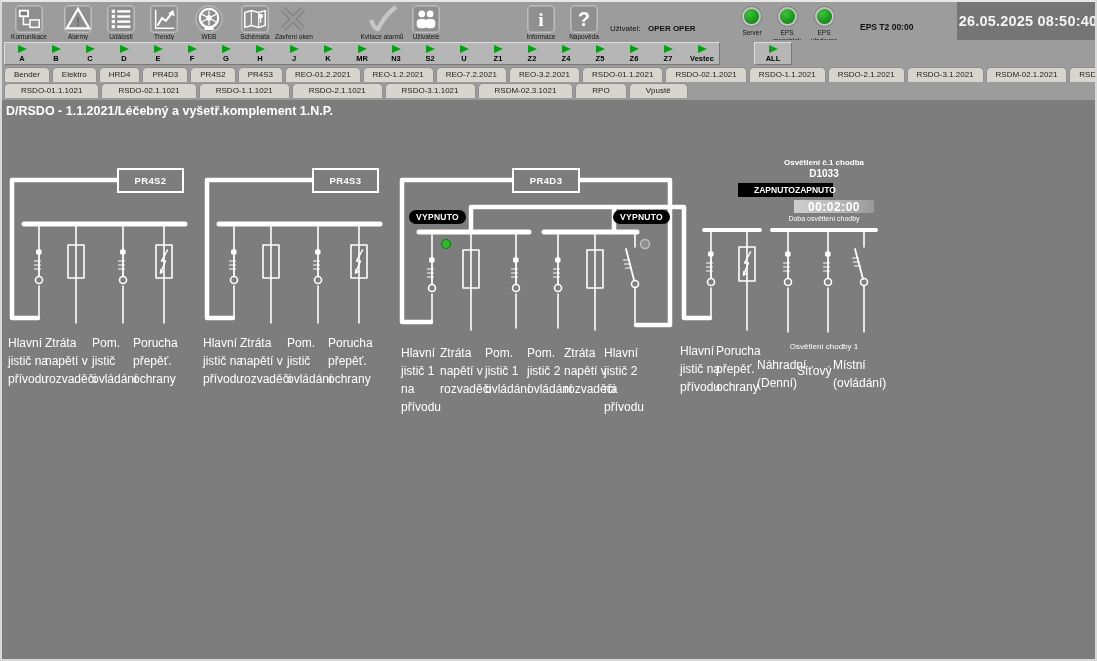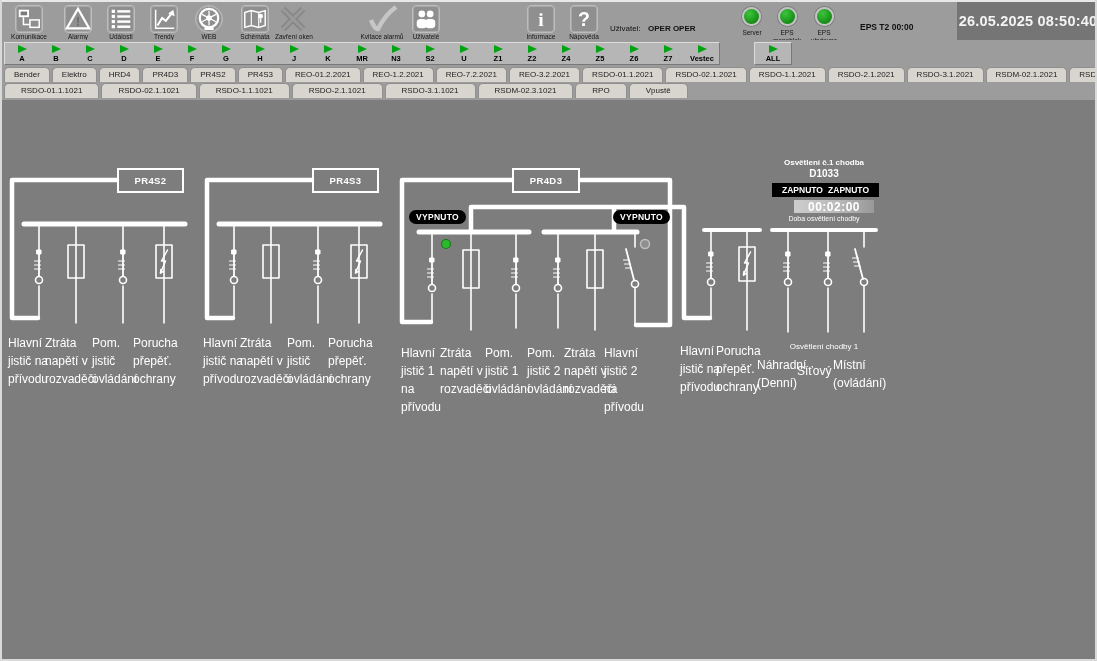--- a/index.html
+++ b/index.html
@@ -47,22 +47,22 @@
   #main { position:absolute; left:0; top:100px; width:1097px; height:561px; background:#7d7d7d; }
   #page-title { position:absolute; left:4px; top:4px; color:#fff; font-size:12.5px; font-weight:bold; }
   #schx { position:absolute; left:0; top:0; }
   .pbox { position:absolute; height:25px; border:2px solid #fff; color:#fff; font-size:9.5px; font-weight:bold;
           display:flex; align-items:center; justify-content:center; letter-spacing:.4px; }
   .state { position:absolute; width:57px; height:14px; background:#000; color:#fff; font-size:8.5px; font-weight:bold;
            display:flex; align-items:center; justify-content:center; letter-spacing:.3px; cursor:pointer;border-radius:7px; }
   .clabel { position:absolute; width:62px; transform:translateX(-50%); color:#fff;
             font-size:12px; line-height:18px; white-space:pre-line; }
   .lt-head { position:absolute; transform:translateX(-50%); color:#fff; text-align:center; white-space:nowrap; }
-  #zap-bar { position:absolute; left:770px; top:83px; width:107px; height:14px; background:#000;
-             display:flex; align-items:center; justify-content:space-between; padding:0 10px; cursor:pointer; }
+  #zap-bar { position:absolute; left:736px; top:83px; width:95px; height:14px; background:#000;
+             display:flex; align-items:center; justify-content:space-between; padding:0 16px; cursor:pointer; }
   #zap-bar span { color:#fff; font-size:8.5px; font-weight:bold; }
   #timer { position:absolute; left:792px; top:100px; width:80px; height:13px;
            background:linear-gradient(90deg,#cdcdcd 0%,#b9b9b9 55%,#989898 100%);
            display:flex; align-items:center; justify-content:center; }
   #timer span { color:#fff; font-size:12px; font-weight:bold; letter-spacing:.5px; }
 </style>
 </head>
 <body>
 
 <div id="toolbar">
@@ -350,20 +350,21 @@
     <div class="tab">RSDO-3.1.1021</div>
 
     <div class="tab">RSDM-02.3.1021</div>
 
     <div class="tab">RPO</div>
 
     <div class="tab">Vpustě</div>
   </div>
 
 <div id="main">
+  <div id="page-title">D/RSDO - 1.1.2021/Léčebný a vyšetř.komplement 1.N.P.</div>
 
   <svg id="schx" width="1097" height="561" viewBox="0 0 1097 561">
     <g stroke="#ffffff" fill="none" stroke-linejoin="round" stroke-linecap="round">
 
       <path d="M115,80 H10 V218 H36" stroke-width="4.5"></path>
       <path d="M22,124 H183" stroke-width="5"></path>
       <path d="M310,80 H205 V218 H231" stroke-width="4.5"></path>
       <path d="M217,124 H378" stroke-width="5"></path>
       <path d="M510,80 H400 V222 H429" stroke-width="4.5"></path>
       <path d="M578,80 H668 V225 H634" stroke-width="4.5"></path>

